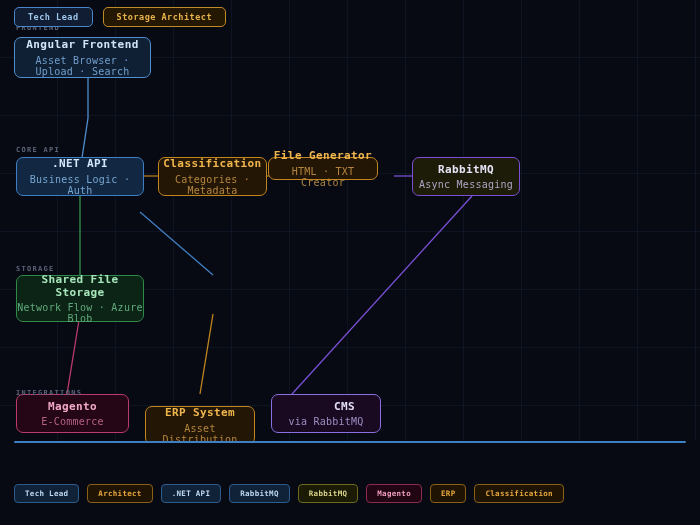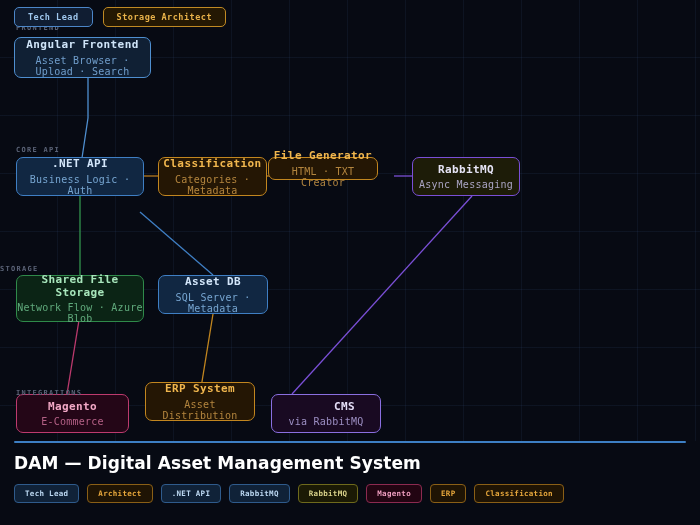--- a/index.html
+++ b/index.html
@@ -158,21 +158,21 @@
 
 <div id="canvas">
 
   <div class="badge-row">
     <div class="badge blue">Tech Lead</div>
     <div class="badge amber">Storage Architect</div>
   </div>
 
   <div class="layer-label" style="left:16px; top:24px;">FRONTEND</div>
   <div class="layer-label" style="left:16px; top:146px;">CORE API</div>
-  <div class="layer-label" style="left:0; top:265px;">STORAGE</div>
+  <div class="layer-label" style="left:16px; top:265px;">STORAGE</div>
   <div class="layer-label" style="left:16px; top:389px;">INTEGRATIONS</div>
 
   <svg id="edges" width="700" height="525">
     <path d="M 88 78 L 88 118 L 82 158" stroke="#4f8fd0" stroke-width="1.3" fill="none"></path>
     <path d="M 144 176 L 158 176" stroke="#b5791f" stroke-width="1.3" fill="none"></path>
     <path d="M 267 176 L 284 176" stroke="#b5791f" stroke-width="1.3" fill="none"></path>
     <path d="M 394 176 L 412 176" stroke="#7a4fd6" stroke-width="1.3" fill="none"></path>
     <path d="M 80 195 L 80 275" stroke="#2f8a4a" stroke-width="1.4" fill="none"></path>
     <path d="M 140 212 L 213 275" stroke="#3f7fc4" stroke-width="1.3" fill="none"></path>
     <path d="M 80 314 L 67 394" stroke="#bd3a6e" stroke-width="1.3" fill="none"></path>
@@ -203,43 +203,38 @@
   <div class="node n-purple" style="left:412px; top:157px; width:108px; height:39px;">
     <div class="t">RabbitMQ</div>
     <div class="s">Async Messaging</div>
   </div>
 
   <div class="node n-green" style="left:16px; top:275px; width:128px; height:47px;">
     <div class="t">Shared File Storage</div>
     <div class="s">Network Flow · Azure Blob</div>
   </div>
 
-  <div class="node n-blue2" style="left:158px; top:275px; width:110px; height:39px;">
-    <div class="t">Asset DB</div>
-    <div class="s">SQL Server · Metadata</div>
-  </div>
 
   <div class="node n-pink" style="left:16px; top:394px; width:113px; height:39px;">
     <div class="t">Magento</div>
     <div class="s">E-Commerce</div>
   </div>
 
-  <div class="node n-amber" style="left:145px; top:382px; width:110px; height:39px;">
+  <div class="node n-amber" style="left:145px; top:406px; width:110px; height:39px;">
     <div class="t">ERP System</div>
     <div class="s">Asset Distribution</div>
   </div>
 
   <div class="node n-violet" style="left:271px; top:394px; width:110px; height:39px;">
     <div class="t">CMS</div>
     <div class="s">via RabbitMQ</div>
   </div>
 
   <div id="footer">
     <div id="footer-rule"></div>
-    <div id="footer-title">DAM — Digital Asset Management System</div>
     <div id="tag-row">
       <div class="tag tg-blue">Tech Lead</div>
       <div class="tag tg-amber">Architect</div>
       <div class="tag tg-blue">.NET API</div>
       <div class="tag tg-blue">RabbitMQ</div>
       <div class="tag tg-olive">RabbitMQ</div>
       <div class="tag tg-pink">Magento</div>
       <div class="tag tg-amber">ERP</div>
       <div class="tag tg-amber">Classification</div>
     </div>

